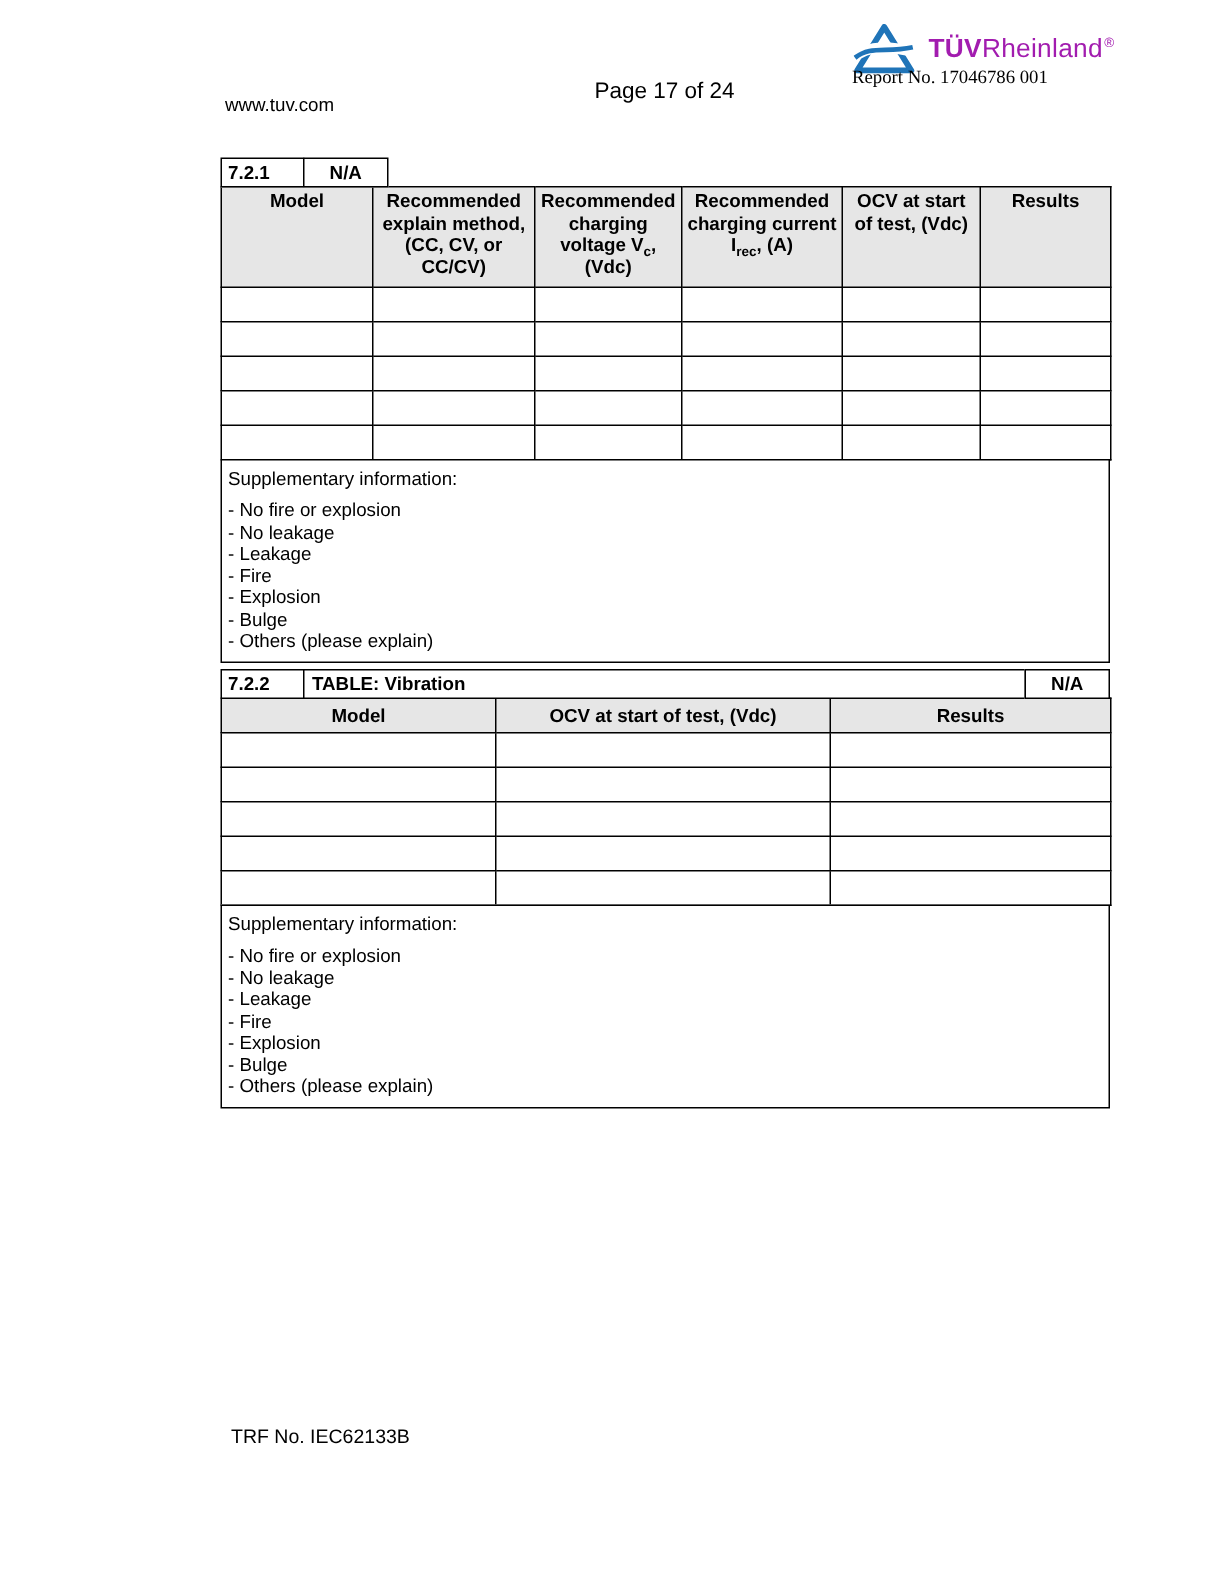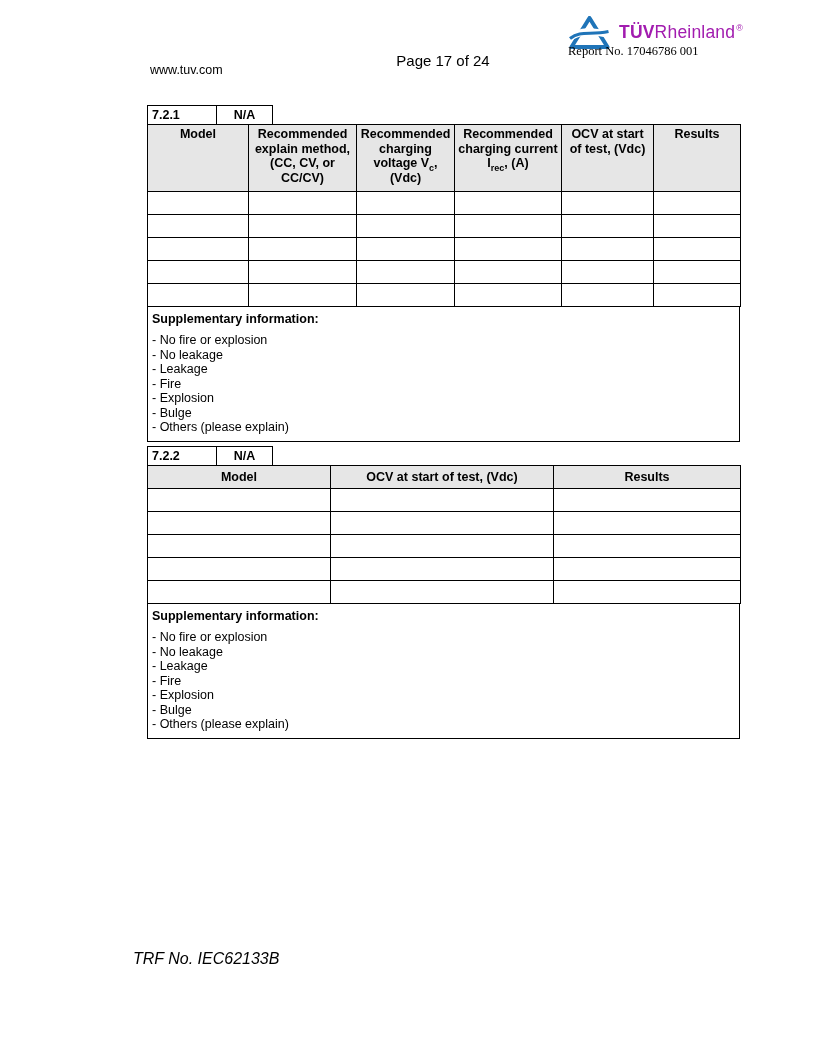--- a/index.html
+++ b/index.html
@@ -19,41 +19,41 @@
   .hdr-center{ position:absolute; top:52px; left:443px; transform:translateX(-50%); font-size:15px; }
   .hdr-right { position:absolute; top:44px; left:568px; font-size:12.5px;font-family:Liberation Serif, serif; }
 
   
   .table-block { position:absolute; left:147px; width:593px; font-size:12.5px; }
   .tb1 { top:105px; }
   .tb2 { top:446px; }
 
   .title-row { display:flex; font-weight:700; }
   .title-row .cell { border:1px solid #000; height:20px; display:flex; align-items:center; background:#fff; }
-  .title-row .num { width:70px; padding-left:4px; }
+  .title-row .num { width:56px; padding-left:4px; }
   .title-row .ttl { flex:1; padding-left:5px; margin-left:-1px; }
   .title-row .na  { width:57px; justify-content:center; margin-left:-1px; }
 
   table { border-collapse:collapse; width:593px; margin-top:-1px; table-layout:fixed; }
   th, td { border:1px solid #000; }
   th { background:#e6e6e6; font-weight:700; font-size:12.5px; vertical-align:top;
        text-align:center; padding:2px 2px 0 2px; line-height:14.7px;margin-left:20px; }
   .t1 thead tr { height:67px; }
   .t2 thead tr { height:23px; }
   .t2 th { vertical-align:middle; padding-top:0; }
   tbody tr { height:23px; }
   td { padding:0; }
   sub { font-size:9px; line-height:0; }
 
   .supp { border:1px solid #000; margin-top:-1px; padding:5px 4px 6px 4px; background:#fff; }
-  .supp-title { font-weight:700; line-height:15px; margin-bottom:6px; }
+  .supp-title { font-weight:400; line-height:15px; margin-bottom:6px; }
   .supp-item  { line-height:14.5px; }
 
   
-  .footer { position:absolute; top:950px; left:133px; font-size:16px;font-style:italic; }
+  .footer { position:absolute; top:950px; left:154px; font-size:13px; }
 </style>
 </head>
 <body>
 
 <div class="page">
 
   <div class="logo">
     <svg width="41" height="33" viewBox="0 0 41 33">
       <path d="M20.5 2 L38.5 31 L2.5 31 Z" fill="none" stroke="#1f74b8" stroke-width="4" stroke-linejoin="round"></path>
       <path d="M-1 23 C 11 13.5, 23 14.5, 42 19" fill="none" stroke="#ffffff" stroke-width="7"></path>
@@ -141,20 +141,21 @@
       <div class="supp-item">- Fire</div>
       <div class="supp-item">- Explosion</div>
       <div class="supp-item">- Bulge</div>
       <div class="supp-item">- Others (please explain)</div>
     </div>
   </section>
 
   <section class="table-block tb2">
     <div class="title-row">
       <div class="cell num">7.2.2</div>
+      <div class="cell ttl">TABLE: Vibration</div>
       <div class="cell na">N/A</div>
     </div>
     <table class="t2">
       <colgroup>
         <col style="width:183px">
           <col style="width:223px">
           <col style="width:187px">
       </colgroup>
       <thead>
         <tr>

